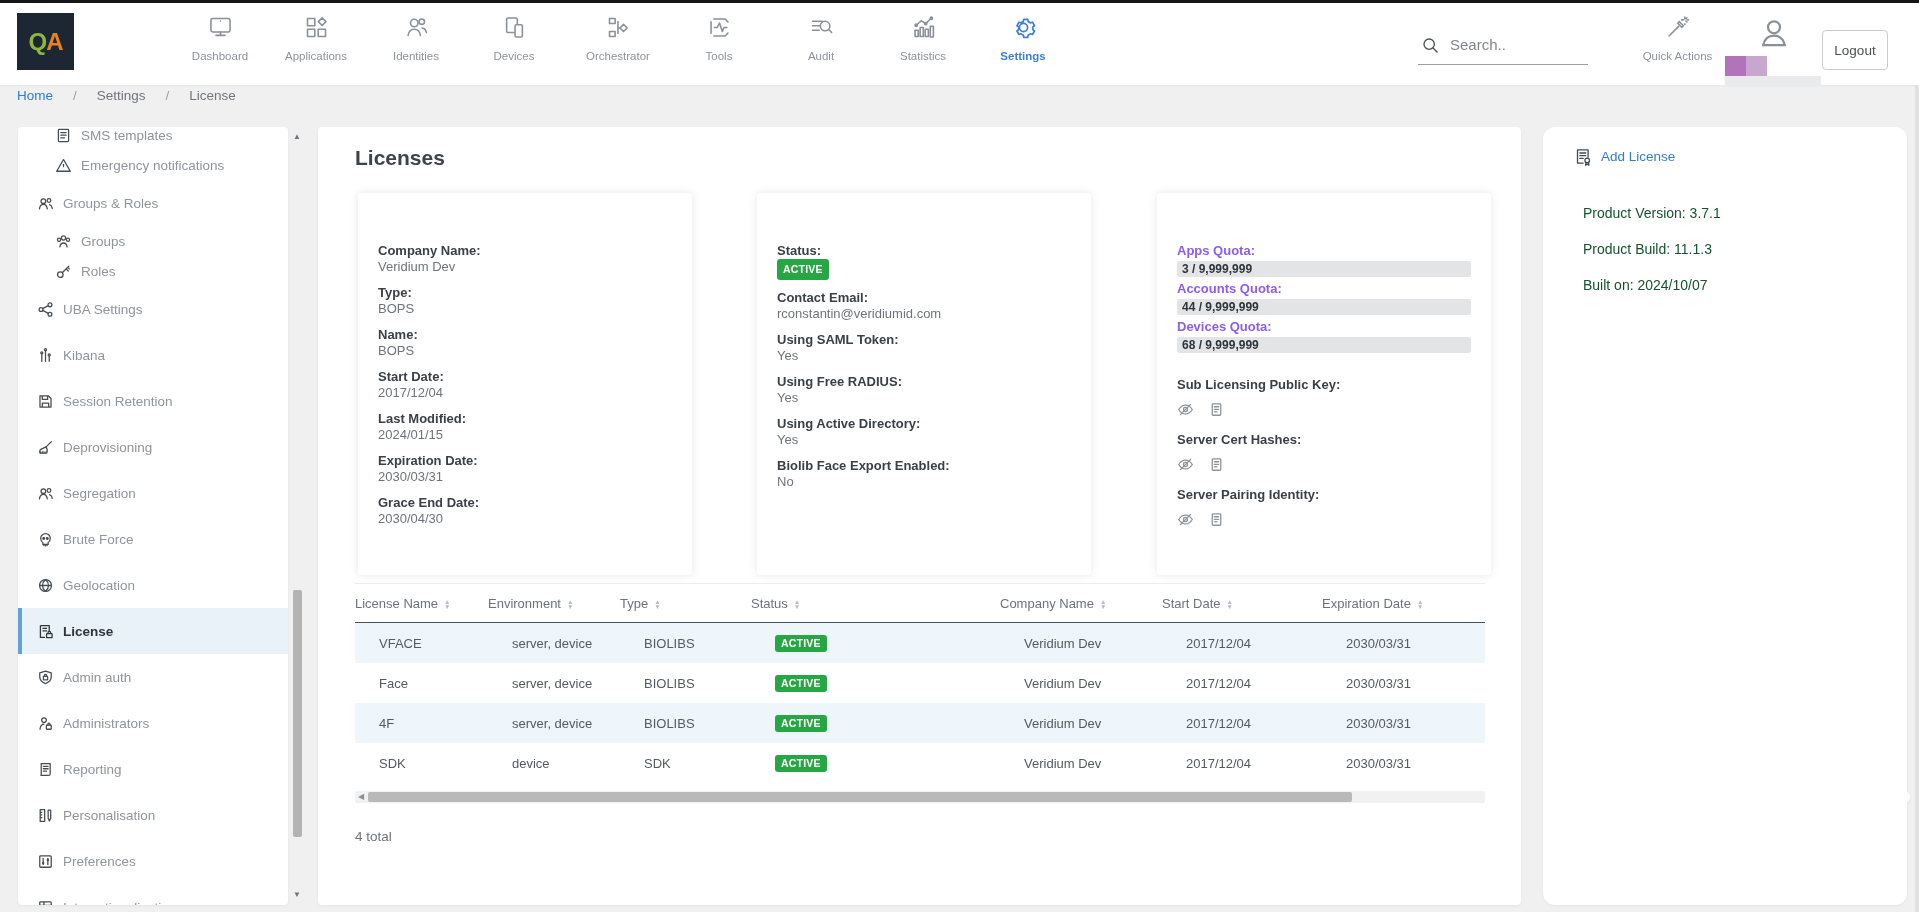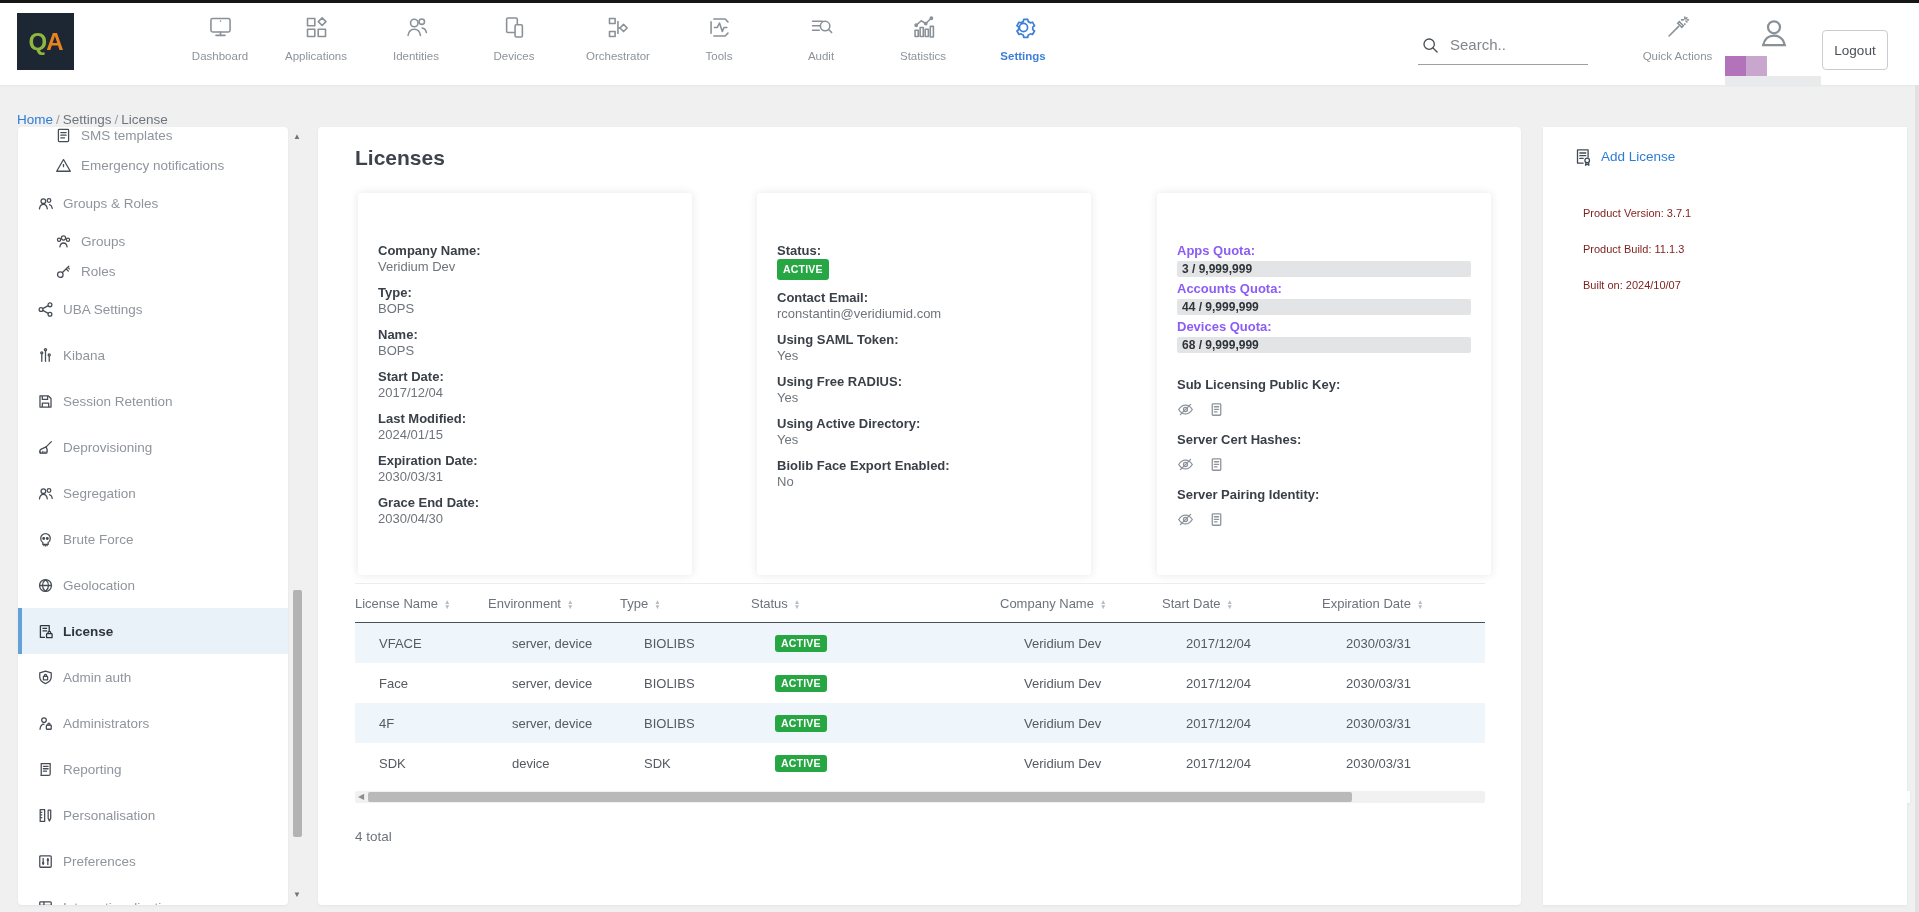--- a/index.html
+++ b/index.html
@@ -25,21 +25,21 @@
   .quick-actions svg{width:27px;height:27px}
   .quick-actions .lbl{display:block;margin-top:5px;font-size:11.5px;color:#8d939b}
   .avatar{position:absolute;left:1756px;top:12px;color:#8a9097;cursor:pointer}
   .avatar svg{width:36px;height:36px}
   .logout-btn{position:absolute;left:1822px;top:27px;width:66px;height:40px;background:#fff;border:1px solid #c9cdd2;border-radius:4px;font-size:13.5px;color:#4a5056;font-family:"Liberation Sans",sans-serif;cursor:pointer}
   .purple-a{position:absolute;left:1725px;top:53px;width:21px;height:20px;background:#b273ba}
   .purple-b{position:absolute;left:1746px;top:53px;width:21px;height:20px;background:#c9a6ce}
   .gray-strip{position:absolute;left:1725px;top:73px;width:96px;height:10px;background:#e9eaeb}
 
   
-  .breadcrumb{position:absolute;left:0;top:88px;width:1919px;height:39px;display:flex;align-items:flex-end;padding-left:17px;gap:3px;font-size:13.5px;color:#6f757c}
+  .breadcrumb{position:absolute;left:0;top:88px;width:1919px;height:39px;display:flex;align-items:flex-start;padding-left:17px;gap:20px;font-size:13.5px;color:#6f757c}
   .breadcrumb .home{color:#2e7cd6;cursor:pointer}
   .breadcrumb .sep{color:#9aa0a6}
 
   
   .sidebar{position:absolute;left:18px;top:127px;width:270px;height:778px;background:#fff;border-radius:4px;overflow:hidden;box-shadow:0 1px 3px rgba(0,0,0,.05)}
   .side-list{display:flex;flex-direction:column;margin-top:-7px}
   .si{display:flex;align-items:center;font-size:13.5px;color:#8f959d;cursor:pointer;flex:none}
   .si svg{width:17px;height:17px;color:#474d55;flex:none;margin-right:9px}
   .si.parent{height:46px;padding-left:19px}
   .si.child{height:30px;padding-left:37px}
@@ -77,24 +77,24 @@
   .trow.alt{background:#eef5fb}
   .sort{display:inline-flex;flex-direction:column;margin-left:6px;vertical-align:middle}
   .sort i{font-style:normal;font-size:6.5px;color:#b6bcc2;line-height:5px;height:5px}
   .hscroll{position:absolute;left:37px;top:664px;width:1130px;height:12px;background:#f1f1f1;border-radius:2px}
   .hscroll .harr{position:absolute;top:0;width:12px;height:12px;font-size:8px;color:#8a8f94;text-align:center;line-height:12px;cursor:pointer}
   .hscroll .harr.left{left:0}.hscroll .harr.right{right:0}
   .hscroll .hthumb{position:absolute;left:13px;top:1px;width:984px;height:10px;background:#b9b9b9;border-radius:2px;cursor:pointer}
   .total{position:absolute;left:37px;top:702px;font-size:13.5px;color:#6d737c}
 
   
-  .right{position:absolute;left:1543px;top:127px;width:364px;height:778px;background:#fff;border-radius:0;box-shadow:0 1px 3px rgba(0,0,0,.05)}
+  .right{position:absolute;left:1543px;top:127px;width:364px;height:778px;background:#fff;border-radius:12px;box-shadow:0 1px 3px rgba(0,0,0,.05)}
   .addlic{position:absolute;left:30px;top:20px;display:flex;align-items:center;gap:9px;color:#2e7cd6;font-size:13.5px;cursor:pointer}
   .addlic svg{width:19px;height:19px;color:#414b56}
-  .pinfo{position:absolute;left:40px;top:68px;font-size:11px;color:#7f1d1d;line-height:36px}
+  .pinfo{position:absolute;left:40px;top:68px;font-size:14px;color:#14532d;line-height:36px}
   .edge-scroll{position:absolute;right:0;top:85px;width:4px;height:827px;background:#e2e2e2}
 </style>
 </head>
 <body>
 
 <div class="screen">
 
   <div class="topbar">
     <div class="logo">
       <span class="q">Q</span>

